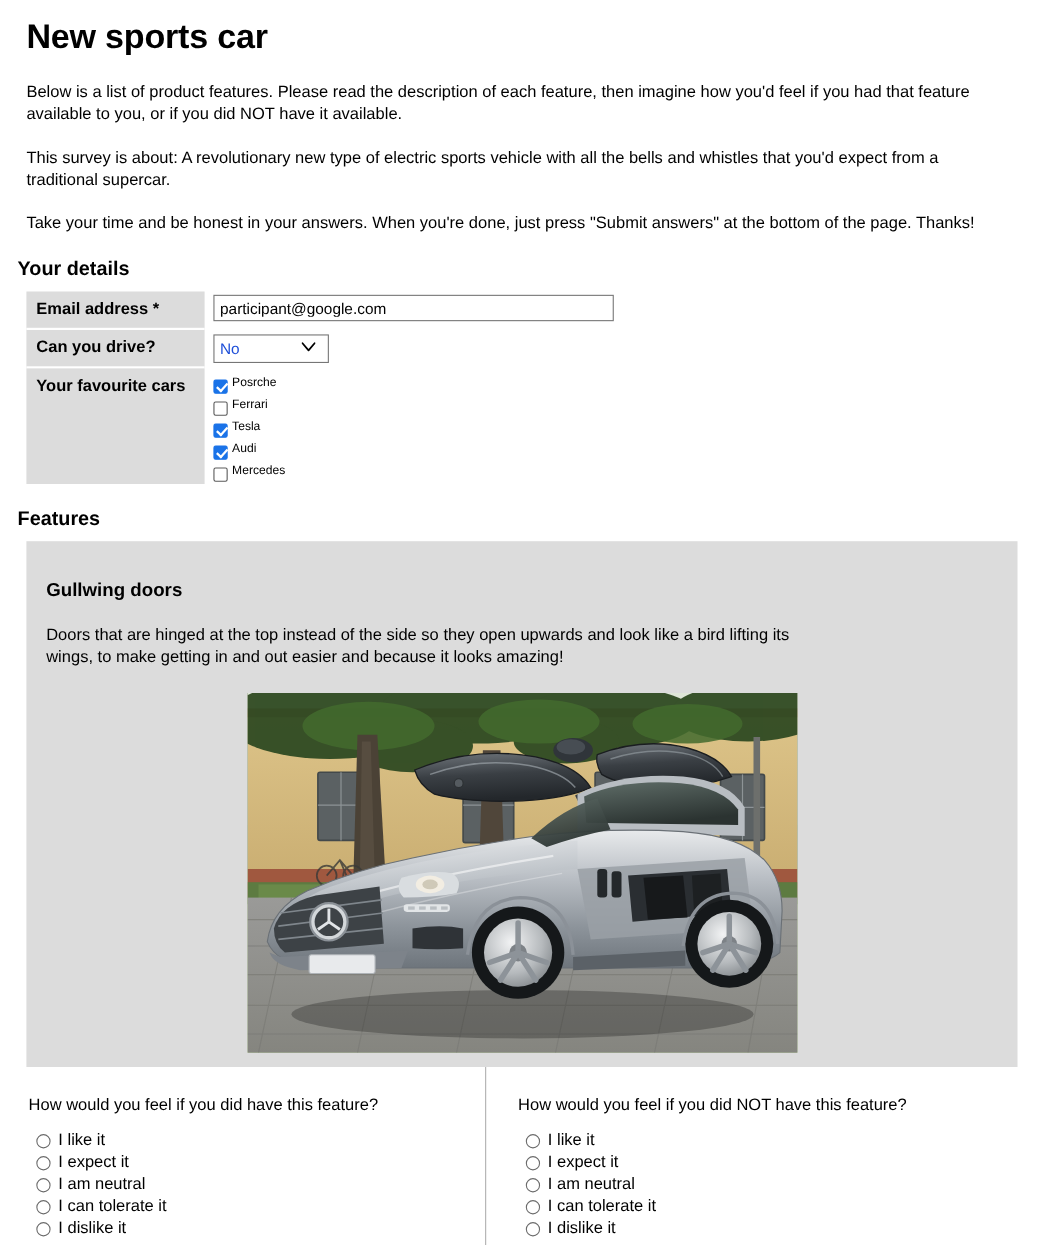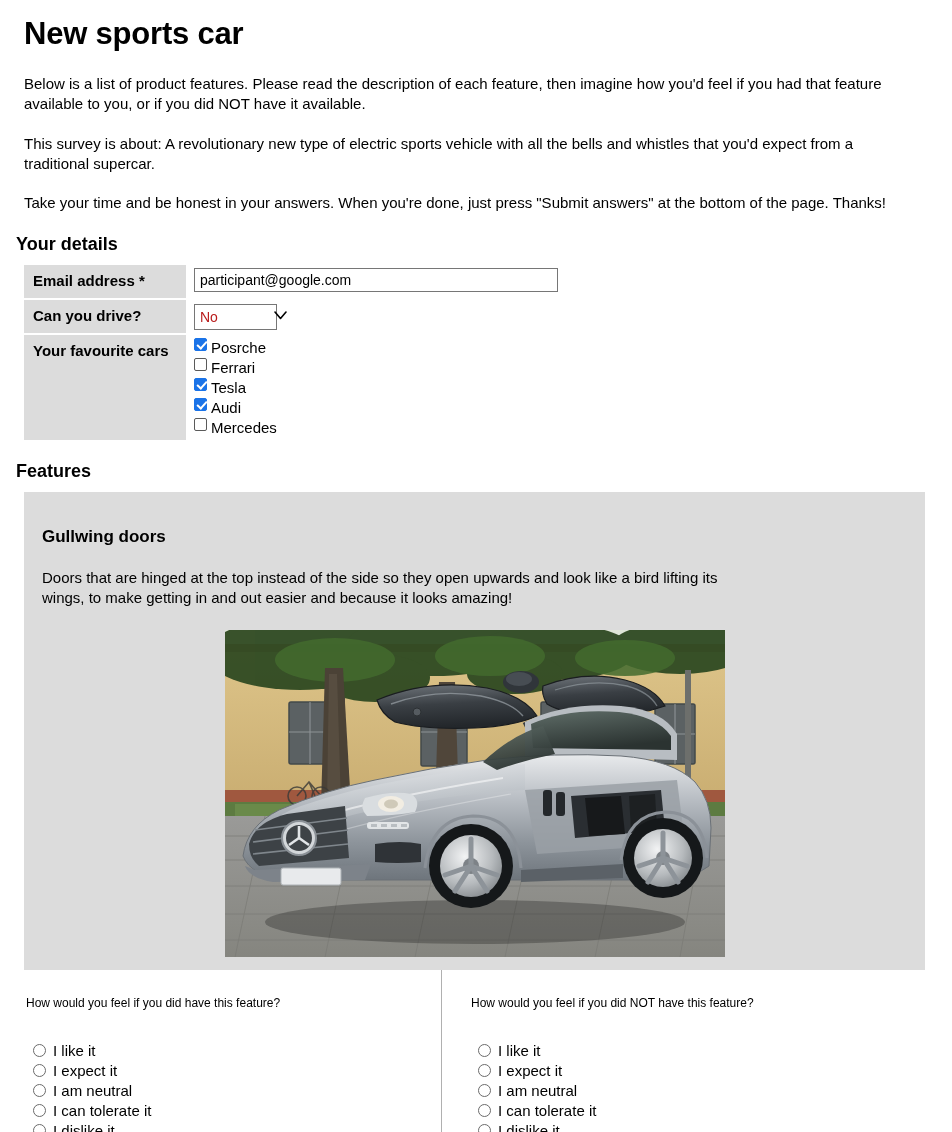--- a/index.html
+++ b/index.html
@@ -93,28 +93,28 @@
     display: block;
   }
 
   .select-wrap {
     position: relative;
     width: 101px;
     height: 26px;
     margin-top: 4px;
   }
   .select-box {
-    width: 83px;
+    width: 105px;
     height: 26px;
     border: 1px solid #767676;
     background: #ffffff;
     font-size: 14px;
     font-family: "Liberation Sans", sans-serif;
     padding: 3px 26px 3px 5px;
-    color: #b91c1c;
+    color: #1d4ed8;
     appearance: none;
     -webkit-appearance: none;
     border-radius: 0;
     line-height: 18px;
   }
   .select-arrow {
     position: absolute;
     right: 8px;
     top: 7px;
     width: 13px;
@@ -123,24 +123,24 @@
   }
   .select-arrow svg { display: block; }
 
   .checkbox-list {
     margin: 3px 0 0 0;
     padding: 0;
     list-style: none;
   }
   .checkbox-item {
     display: flex;
-    align-items: flex-start;
+    align-items: flex-end;
     height: 20px;
     margin: 0;
-    font-size: 15px;
+    font-size: 11px;
     line-height: 20px;
   }
   .cb {
     width: 13px;
     height: 13px;
     margin: 0 4px 0 0;
     flex: 0 0 13px;
     position: relative;
     border: 1px solid #5a5a5a;
     background: #fff;
@@ -209,23 +209,23 @@
   .question-col {
     width: 441px;
     padding: 26px 0 22px 26px;
   }
   .question-col.right {
     border-left: 1px solid #b0b0b0;
     padding-left: 29px;
     width: 511px;
   }
   .question-text {
-    font-size: 12px;
+    font-size: 15px;
     line-height: 1.25;
-    margin: 0 0 30px 0;
+    margin: 0 0 13px 0;
   }
   .radio-list {
     margin: 0;
     padding: 0;
     list-style: none;
   }
   .radio-item {
     display: flex;
     align-items: center;
     height: 20px;

